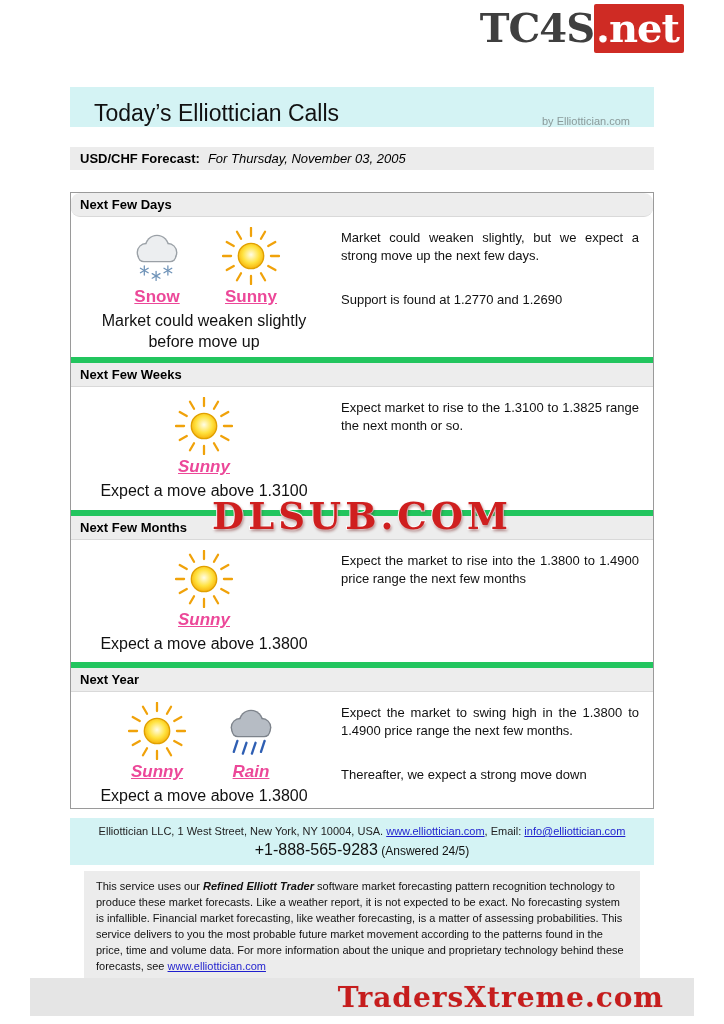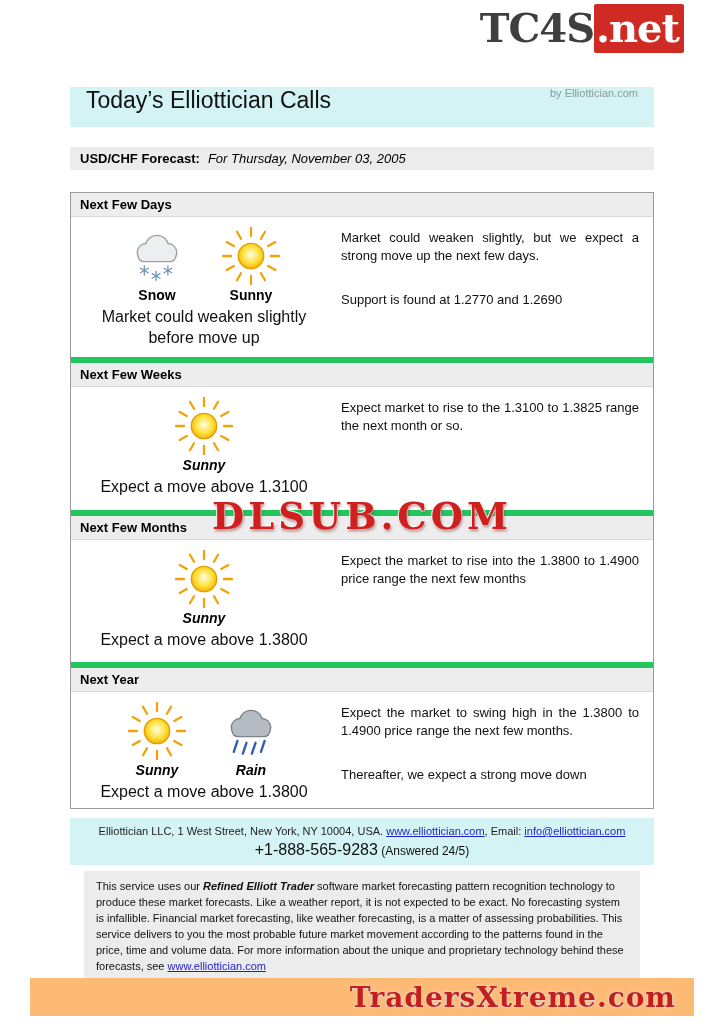--- a/index.html
+++ b/index.html
@@ -6,56 +6,56 @@
   body { background: #fff; font-family: "Liberation Sans", sans-serif; }
   .page { position: relative; width: 664px; height: 1024px; margin: 0 auto; background: #fff; overflow: hidden; }
 
   
   .logo { position: absolute; top: 4px; right: 10px; font-family: "DejaVu Serif", serif; font-weight: 700; font-size: 40px; letter-spacing: -1px; color: #3f3f3f; z-index: 2; }
   .logo .net { background: #cf2b24; color: #fff; padding: 0 5px 2px 2px; border-radius: 2px; }
 
   .content { margin: 0 40px; padding-top: 87px; }
 
   
-  .titlebar { background: #d4f3f4; height: 40px; display: flex; align-items: flex-start; justify-content: space-between; padding: 0 16px; }
+  .titlebar { background: #d4f3f4; height: 40px; display: flex; align-items: flex-end; justify-content: space-between; padding: 0 24px; }
   .titlebar h1 { font-size: 23px; font-weight: 400; color: #111; }
   .byline { font-size: 11px; color: #8a9a9a; }
 
   
   .forecastbar { background: #ececec; margin-top: 20px; padding: 4px 10px; font-size: 13px; }
   .forecastbar .lbl { font-weight: bold; }
   .forecastbar .date { font-style: italic; margin-left: 8px; }
 
   
   .calls-table { border: 1px solid #9a9a9a; margin-top: 22px; background: #fff; }
   .sec-header { background: #ededed; font-size: 13px; font-weight: bold; padding: 4px 9px; border-top: 6px solid #22c55e; border-bottom: 1px solid #d9d9d9; }
-  .sec:first-child .sec-header { border-top: none; }
+  .sec:first-child .sec-header { border-top: none; border-radius: 9px; }
   .sec-body { display: flex; align-items: flex-start; background: #fff; }
   .s0 .sec-body { min-height: 140px; }
   .s1 .sec-body { min-height: 123px; }
   .s2 .sec-body { min-height: 122px; }
   .s3 .sec-body { min-height: 116px; }
   .left { width: 266px; flex: 0 0 266px; text-align: center; padding-top: 10px; }
   .right { flex: 1; padding: 12px 14px 8px 4px; }
   .right p { font-size: 13px; line-height: 1.4; text-align: justify; color: #111; }
   .right p + p { margin-top: 26px; }
   .icons-row { display: flex; justify-content: center; align-items: flex-end; gap: 36px; }
   .icon-block { display: flex; flex-direction: column; align-items: center; }
   .wicon { width: 58px; height: 58px; display: block; }
-  .icon-label { font-weight: bold; font-size: 14px; margin-top: 2px; color: #000000; }
+  .icon-label { font-weight: bold; font-size: 17px; margin-top: 2px; color: #ec4899; text-decoration: underline; }
   .italic-labels .icon-label { font-style: italic; }
   .caption { font-size: 16px; margin-top: 4px; line-height: 1.3; padding: 0 6px; color: #111; }
 
   
   .wm-center { position: absolute; top: 494px; left: 0; width: 100%; text-align: center; z-index: 5;
     font-family: "DejaVu Serif", serif; font-weight: 700; font-size: 37px; letter-spacing: 4px;
     color: #cf1f1f; -webkit-text-stroke: 2px #ffffff; paint-order: stroke fill;
     text-shadow: 1px 2px 3px rgba(100,0,0,0.45); pointer-events: none; }
-  .bottom-bar { position: absolute; left: 0; right: 0; bottom: 8px; height: 38px; background: #fdba74; z-index: 4;
-    display: flex; align-items: center; justify-content: flex-end; padding-right: 18px; }
+  .bottom-bar { position: absolute; left: 0; right: 0; bottom: 8px; height: 38px; background: #e5e5e5; z-index: 4;
+    display: flex; align-items: center; justify-content: flex-end; padding-right: 30px; }
   .wm-bottom { font-family: "DejaVu Serif", serif; font-weight: 700; font-size: 28px; letter-spacing: 1px;
     color: #c61d1d; -webkit-text-stroke: 1.2px #d6d6d6; paint-order: stroke fill;
     text-shadow: 0 0 4px rgba(255,255,255,0.35); }
 
   
   .footer { margin-top: 9px; background: #d4f3f4; text-align: center; padding: 7px 8px 6px; }
   .addr { font-size: 11px; color: #222; }
   a.doc-link { color: #1f1fce; text-decoration: underline; cursor: pointer; }
   .phone-line { margin-top: 4px; font-size: 16px; color: #111; }
   .phone-note { font-size: 12px; }

